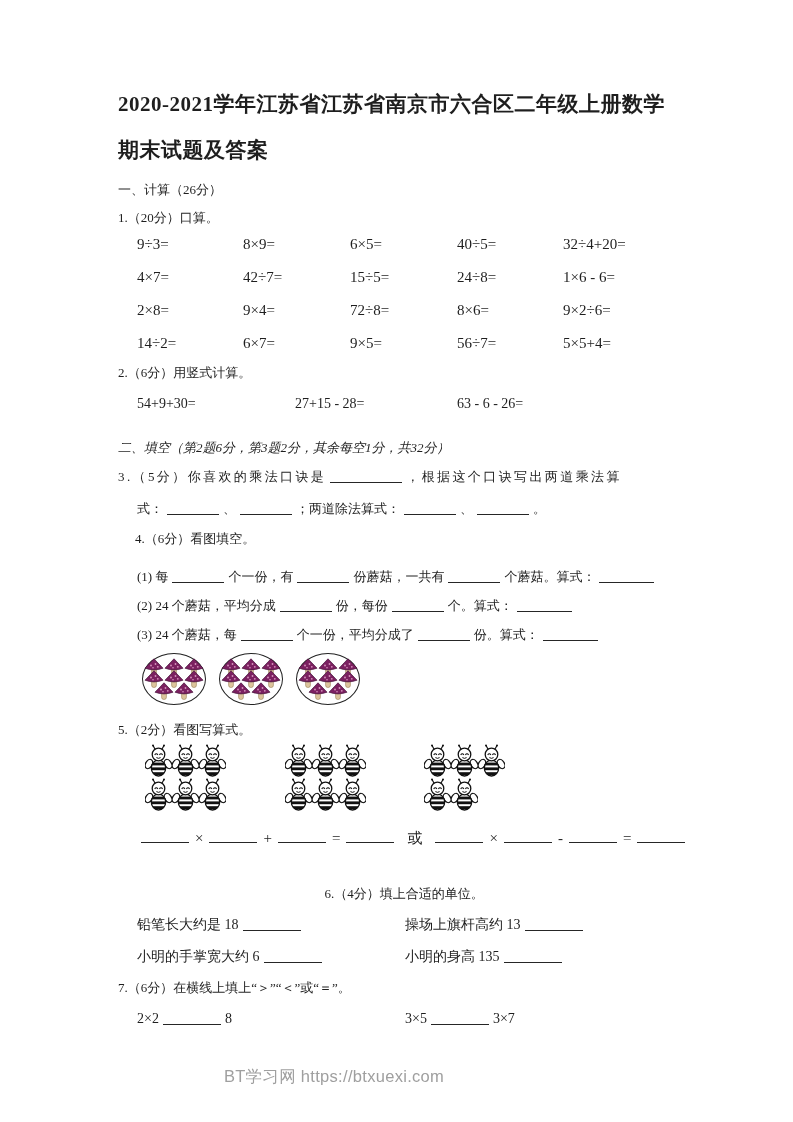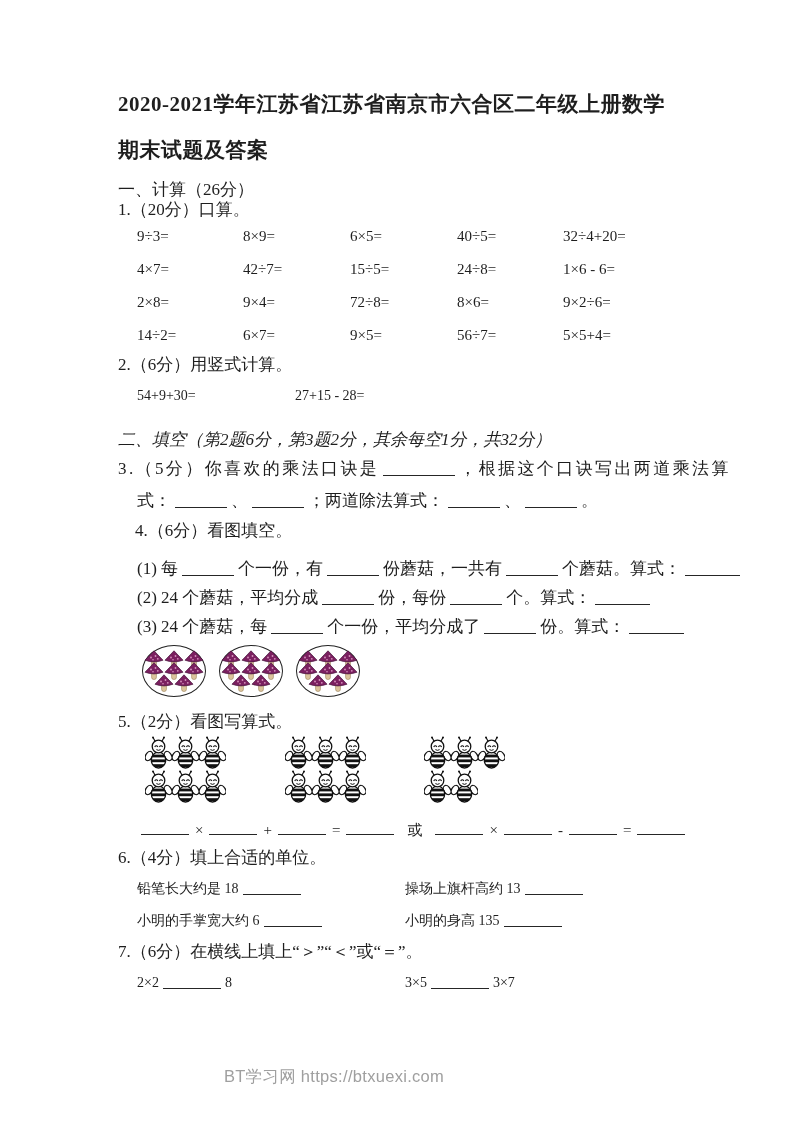--- a/index.html
+++ b/index.html
@@ -1,23 +1,23 @@
 <!DOCTYPE html>
 <html><head>
 <meta charset="utf-8">
 <style>
   html,body{margin:0;padding:0;background:#fff;}
   .page{position:relative;width:793px;height:1122px;background:#ffffff;overflow:hidden;
         font-family:"Liberation Serif","DejaVu Serif",serif;color:#1e1e1e;}
   .content{position:absolute;left:118px;top:0;width:572px;}
-  .line{white-space:nowrap;font-size:17px;line-height:20px;}
+  .line{white-space:nowrap;font-size:13px;line-height:20px;}
   .title1{margin-top:90px;font-size:21px;line-height:28px;font-weight:bold;letter-spacing:.5px;white-space:nowrap;}
   .title2{margin-top:18px;font-size:21px;line-height:28px;font-weight:bold;letter-spacing:.5px;white-space:nowrap;}
   .sec1{margin-top:16px;}
-  .q1label{margin-top:0;}
+  .q1label{margin-top:8px;}
   .q1grid{margin:6px 0 0 19px;display:grid;grid-template-columns:106px 107px 107px 106px 1fr;row-gap:13px;font-size:15px;line-height:20px;}
   .q2label{margin-top:10px;}
   .q2grid{margin:11px 0 0 19px;display:grid;grid-template-columns:158px 162px 1fr;font-size:14px;line-height:20px;}
   .sec2{margin-top:24px;font-style:italic;}
   .q3l1{margin-top:9px;letter-spacing:2.4px;}
   .q3l2{margin:12px 0 0 19px;}
   .q4label{margin-top:10px;margin-left:17px;}
   .q4s1{margin:18px 0 0 19px;}
   .q4s2,.q4s3{margin:9px 0 0 19px;}
   .bl{display:inline-block;border-bottom:1px solid #262626;height:14px;vertical-align:-2px;margin:0 4px;}
@@ -30,21 +30,21 @@
   .mush-oval .icon-row:not(:first-child){margin-top:-7px;}
   
   .q5label{margin-top:11px;}
   .beerow{display:flex;margin:4px 0 0 27px;height:68px;}
   .bee-group .icon-row{display:flex;}
   .bee-group:nth-child(2){margin-left:59px;}
   .bee-group:nth-child(3){margin-left:58px;}
   .eqline{display:flex;align-items:baseline;margin:16px 0 0 19px;font-size:15px;line-height:20px;}
   .eqline .op{margin:0 2px;}
   .eqline .op-huo{margin:0 9px;}
-  .q6label{margin-top:8px;}
+  .q6label{margin-top:36px;text-align:center;}
   .tworow{margin:11px 0 0 19px;display:grid;grid-template-columns:268px 1fr;font-size:14px;line-height:20px;white-space:nowrap;}
   .tworow2{margin-top:12px;}
   .q7label{margin-top:11px;}
   .watermark{position:absolute;left:0;top:1066px;width:668px;text-align:center;
              font-family:"Liberation Sans","DejaVu Sans",sans-serif;font-size:16.5px;
              letter-spacing:.3px;color:#9f9f9f;}
   svg.bee,svg.mushroom{display:block;}
 </style>
 </head>
 <body>
@@ -86,20 +86,21 @@
       <span>6×7=</span>
       <span>9×5=</span>
       <span>56÷7=</span>
       <span>5×5+4=</span>
     </div>
 
     <div class="line q2label">2.（6分）用竖式计算。</div>
     <div class="q2grid">
       <span>54+9+30=</span>
       <span>27+15 - 28=</span>
+      <span>63 - 6 - 26=</span>
     </div>
 
     <div class="line sec2">二、填空（第2题6分，第3题2分，其余每空1分，共32分）</div>
 
     <div class="line q3l1">
       <span>3.（5分）你喜欢的乘法口诀是</span><span class="bl w72"></span><span>，根据这个口诀写出两道乘法算</span>
     </div>
     <div class="line q3l2">
       <span>式：</span><span class="bl w52"></span><span>、</span><span class="bl w52"></span><span>；两道除法算式：</span><span class="bl w52"></span><span>、</span><span class="bl w52"></span><span>。</span>
     </div>

